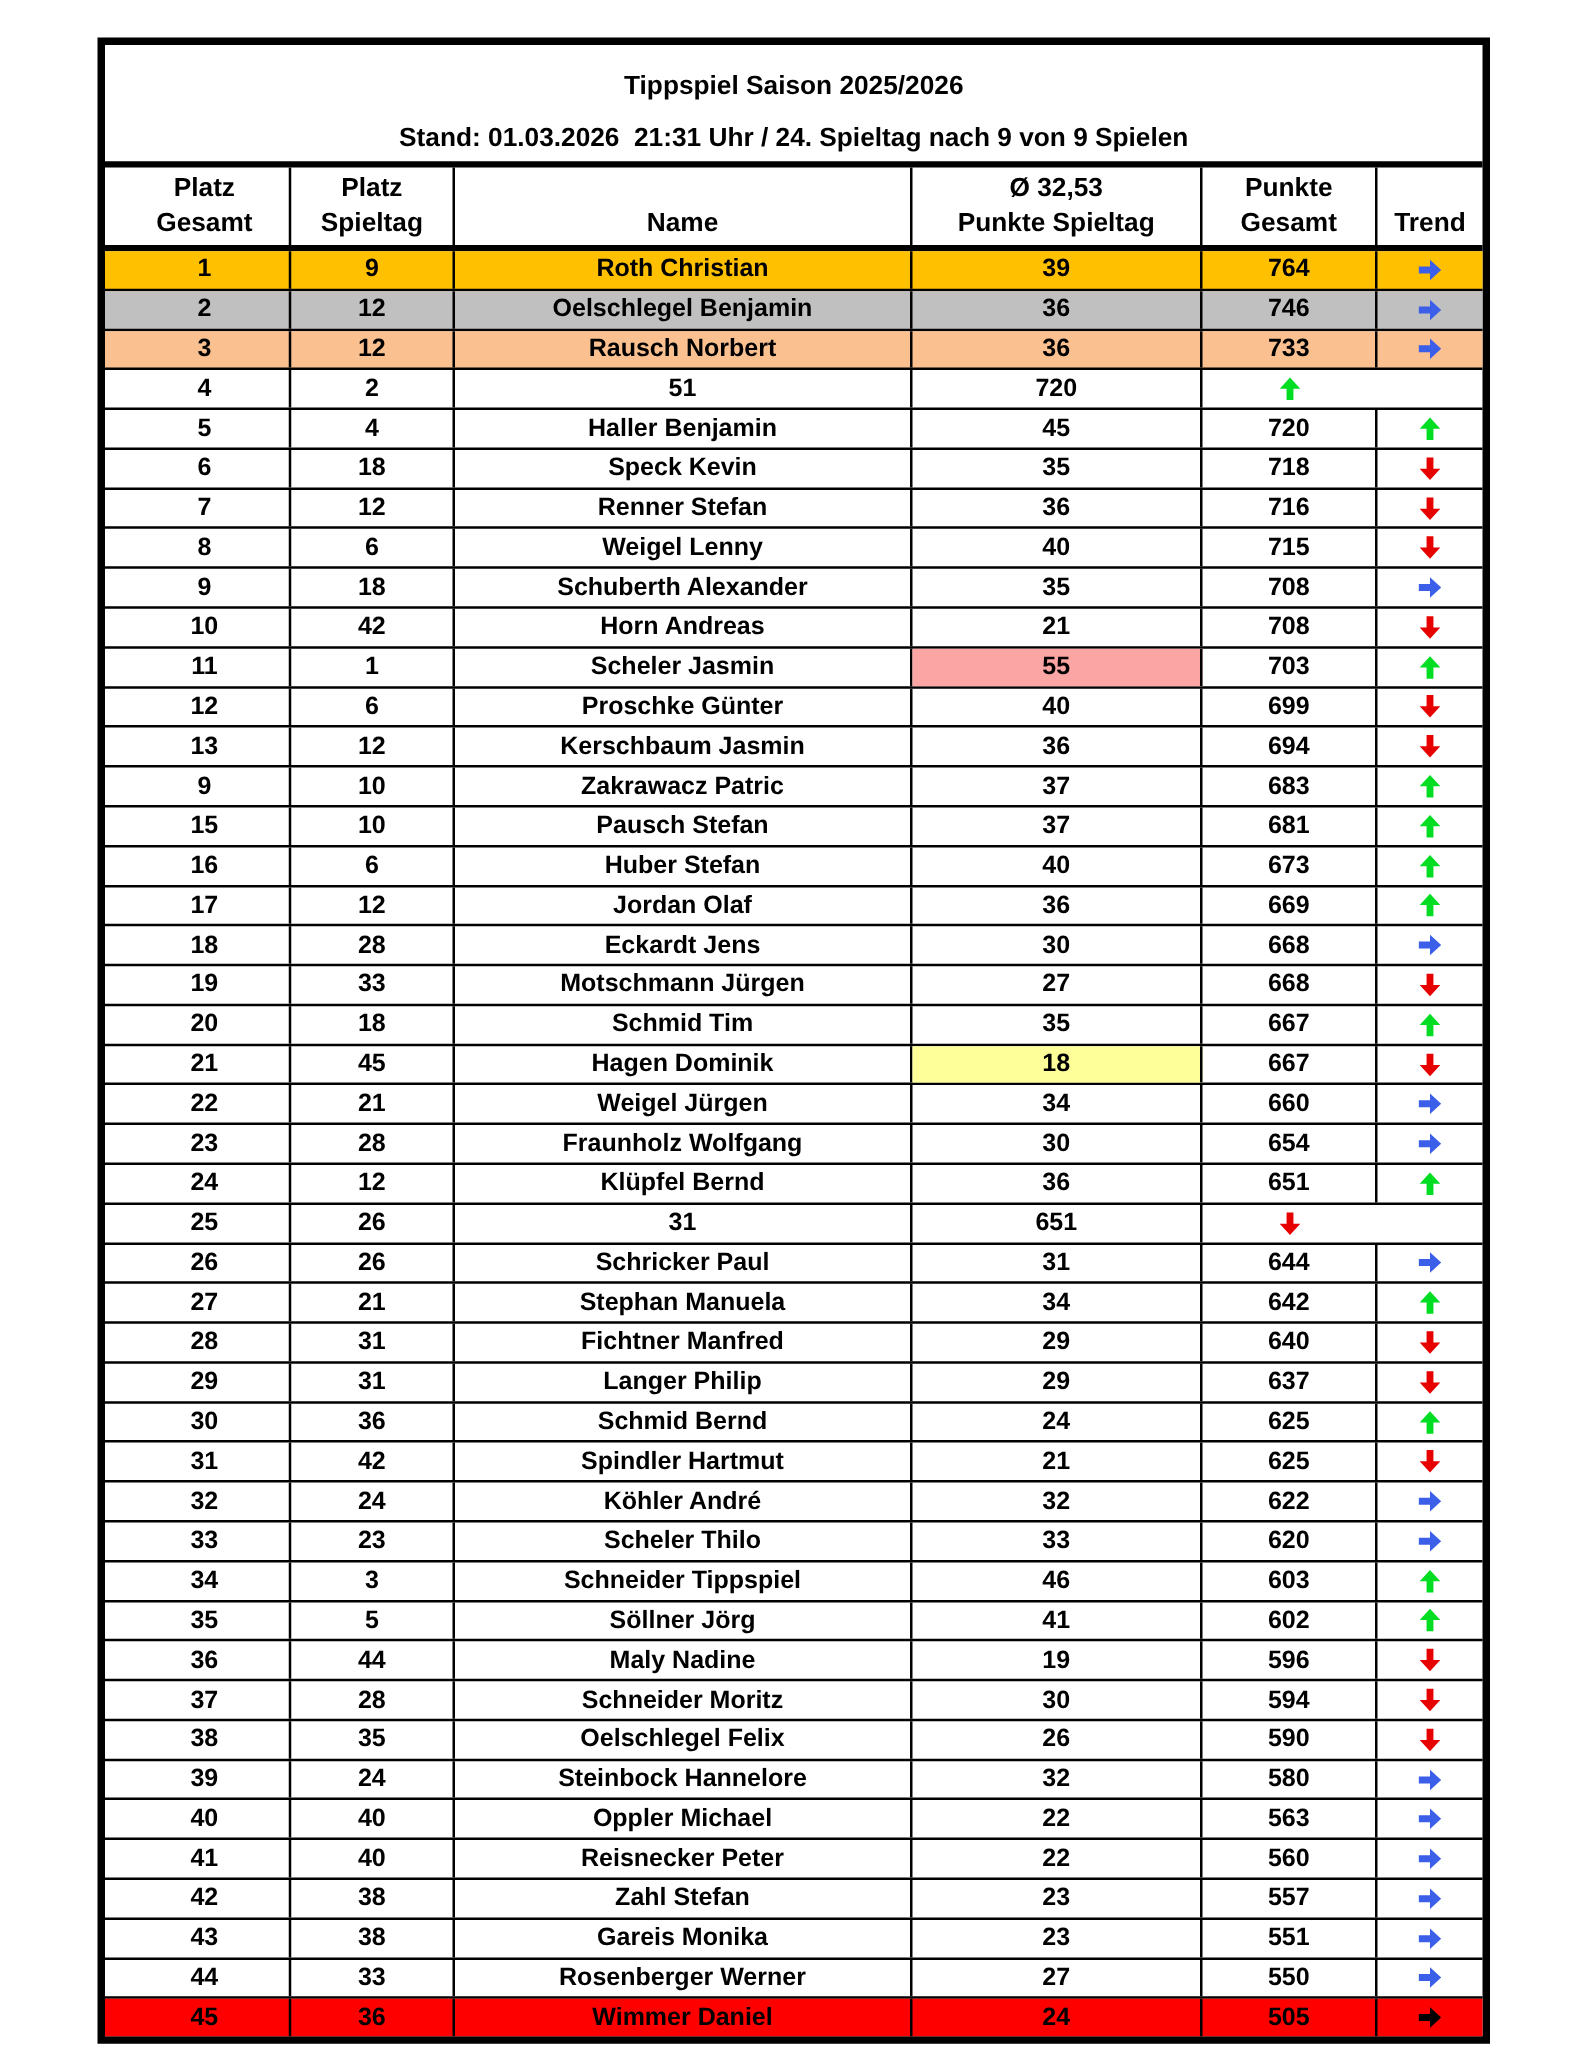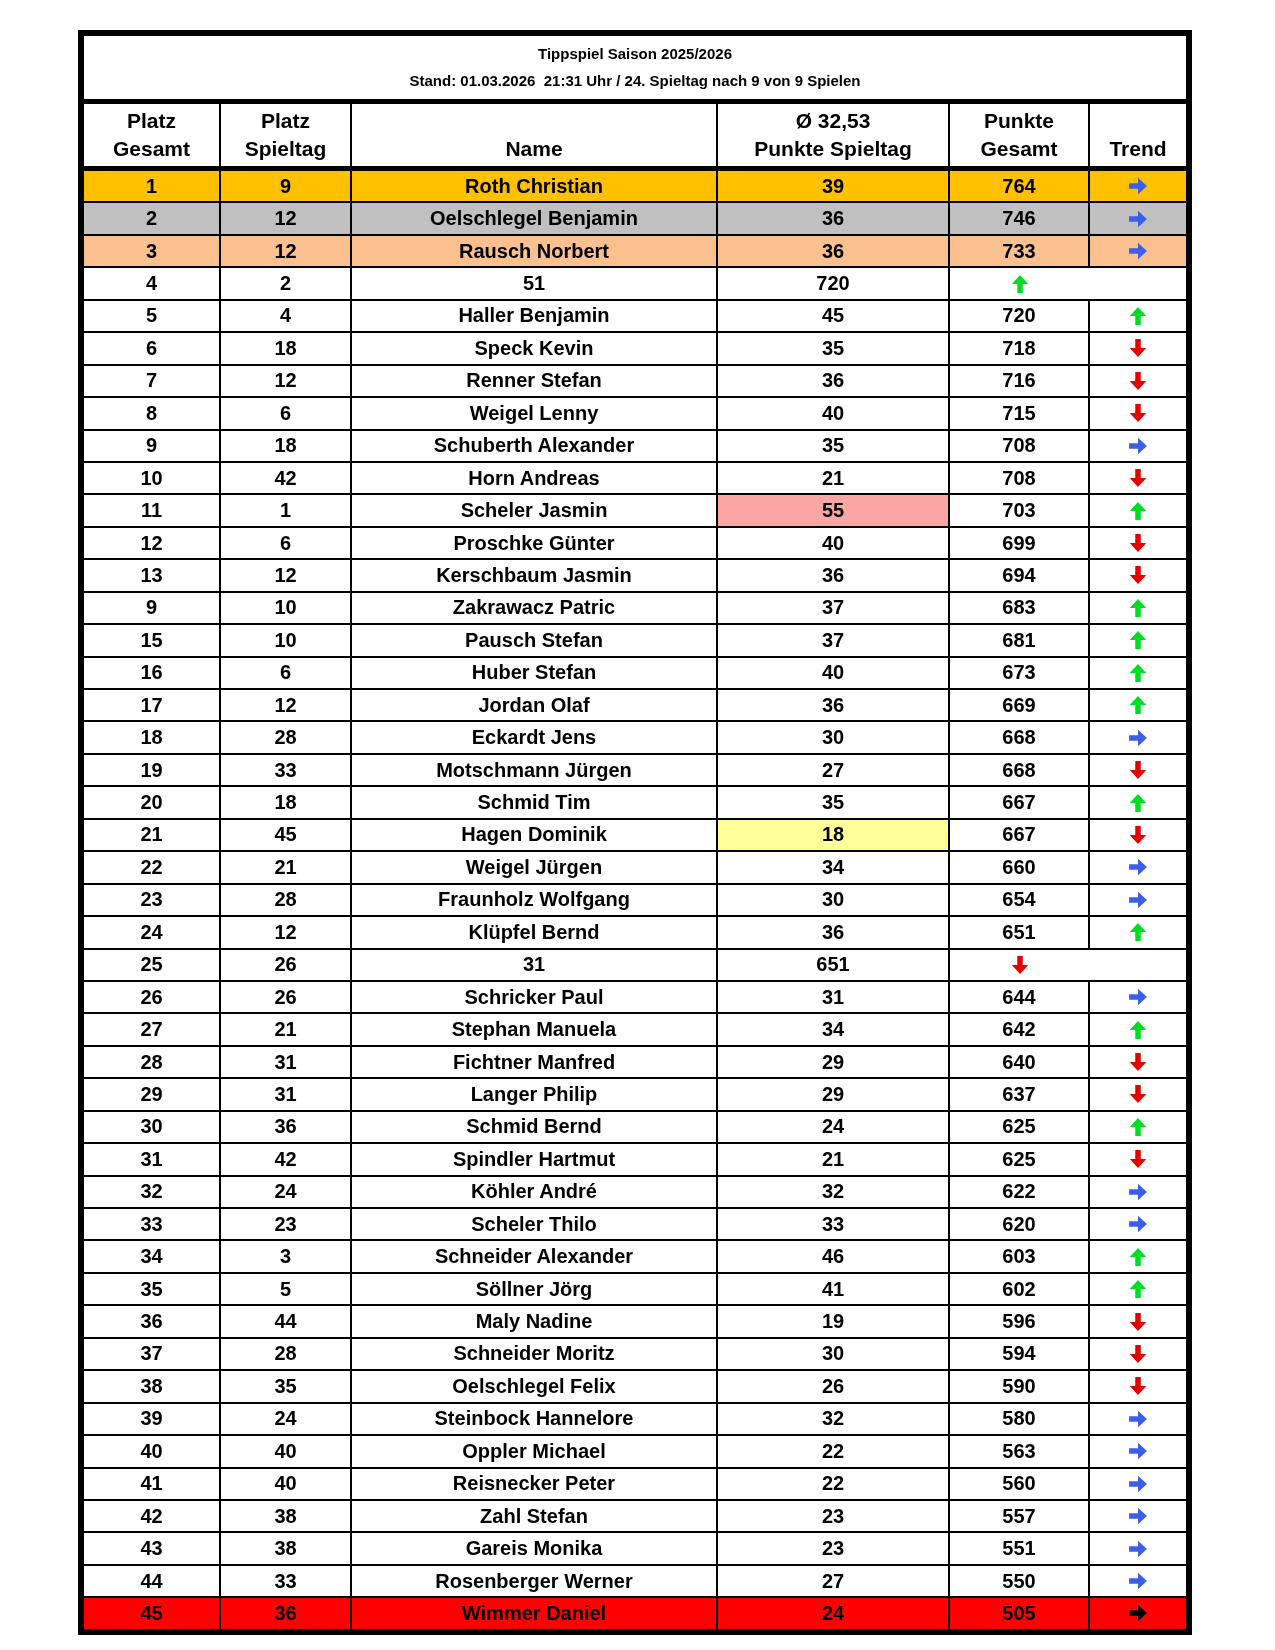--- a/index.html
+++ b/index.html
@@ -22,25 +22,26 @@
     background:#fff;
   }
   
   .title-block{
     box-sizing:border-box;
     border-bottom:5px solid #000;
     padding:4px 0 5px 0;
     text-align:center;
     flex:0 0 auto;
   }
-  .title-line{ font-size:15px; line-height:27px; white-space:pre; }
+  .title-line{ font-size:21px; line-height:27px; white-space:pre;margin-top:15px; }
   
   .grid{
     display:grid;
     grid-template-columns:137px 131px 366px 232px 140px auto;
+    padding-left:12px;
   }
   .cell{
     box-sizing:border-box;
     border-right:2px solid #000;
     display:flex;
     align-items:center;
     justify-content:center;
     overflow:hidden;
   }
   .cell:last-child{ border-right:none; }
@@ -504,21 +505,21 @@
     <div class="cell c-punkte-gesamt">620</div>
     <div class="cell c-trend trend-right">
       <svg class="trend-icon" viewBox="0 0 32 32" xmlns="http://www.w3.org/2000/svg" style="color: rgb(59, 95, 232);">
         <path fill="currentColor" d="M3 12 L16 12 L16 4 L29 16 L16 28 L16 20 L3 20 Z"></path>
       </svg>
     </div>
   </div>
       <div class="grid row">
     <div class="cell c-platz-gesamt">34</div>
     <div class="cell c-platz-spieltag">3</div>
-    <div class="cell c-name">Schneider Alexander</div>
+    <div class="cell c-name">Schneider Tippspiel</div>
     <div class="cell c-punkte-spieltag">46</div>
     <div class="cell c-punkte-gesamt">603</div>
     <div class="cell c-trend trend-up">
       <svg class="trend-icon" viewBox="0 0 32 32" xmlns="http://www.w3.org/2000/svg" style="color: rgb(0, 221, 34);">
         <path fill="currentColor" d="M3 12 L16 12 L16 4 L29 16 L16 28 L16 20 L3 20 Z"></path>
       </svg>
     </div>
   </div>
       <div class="grid row">
     <div class="cell c-platz-gesamt">35</div>

